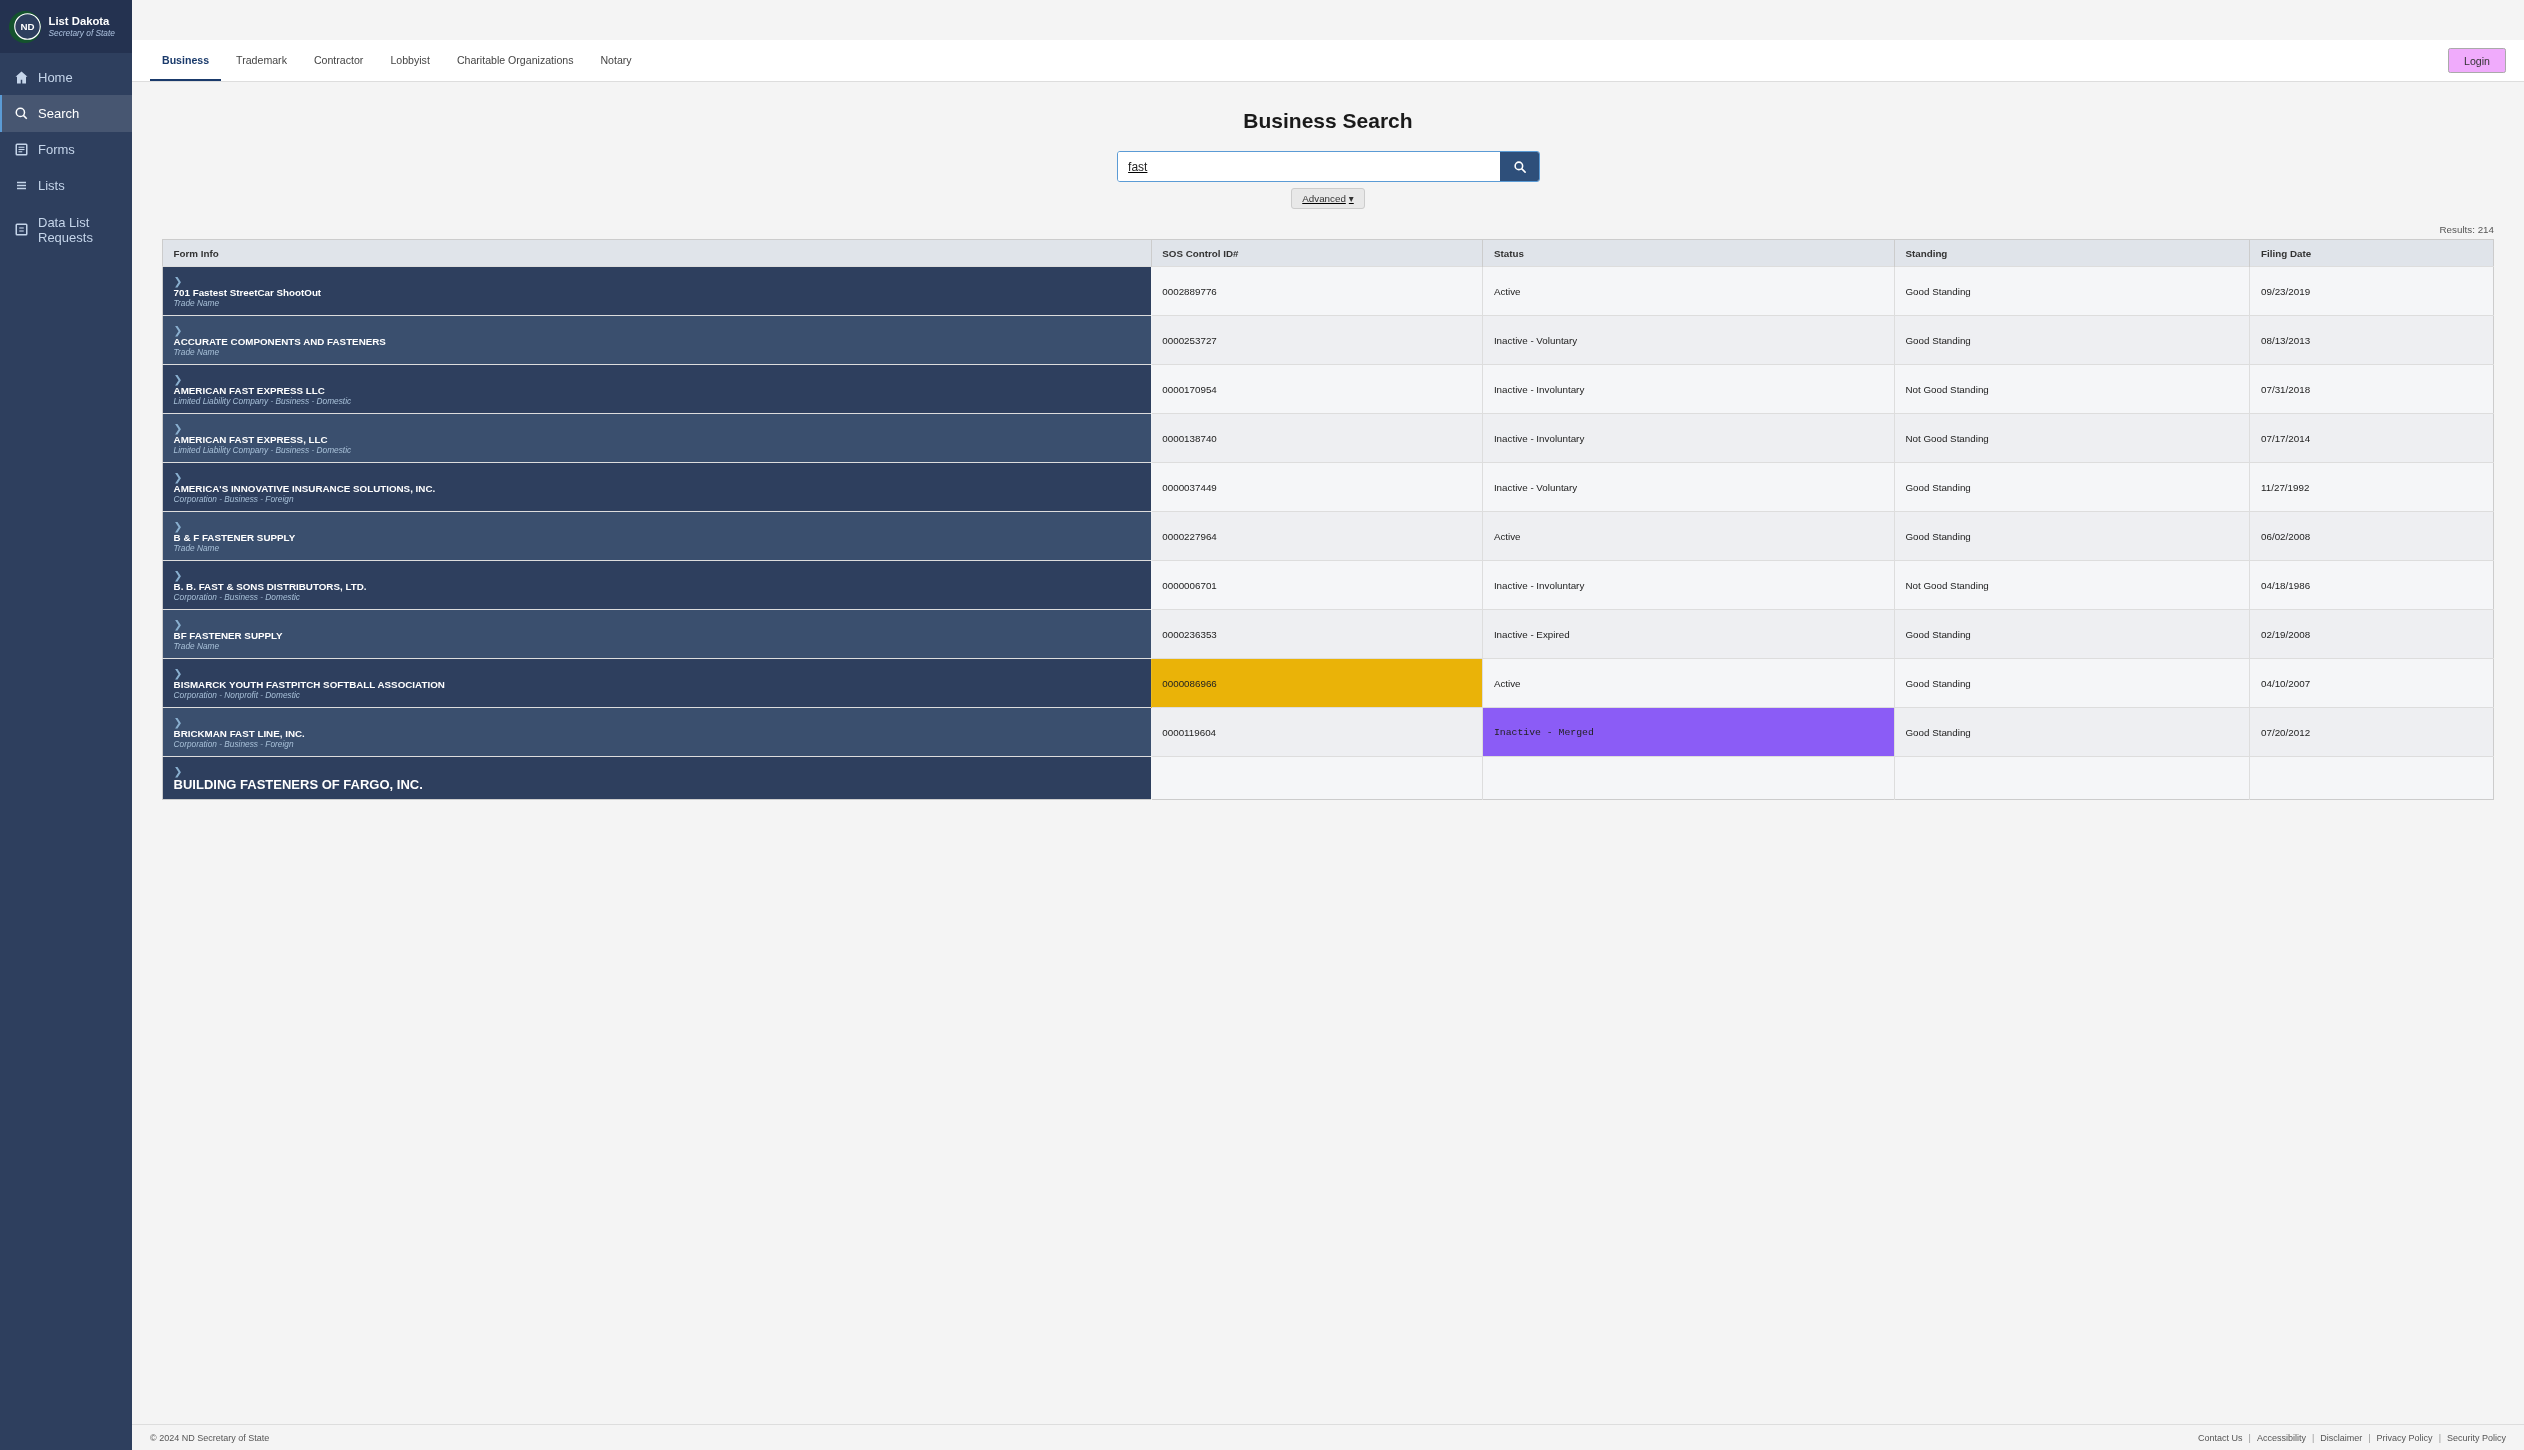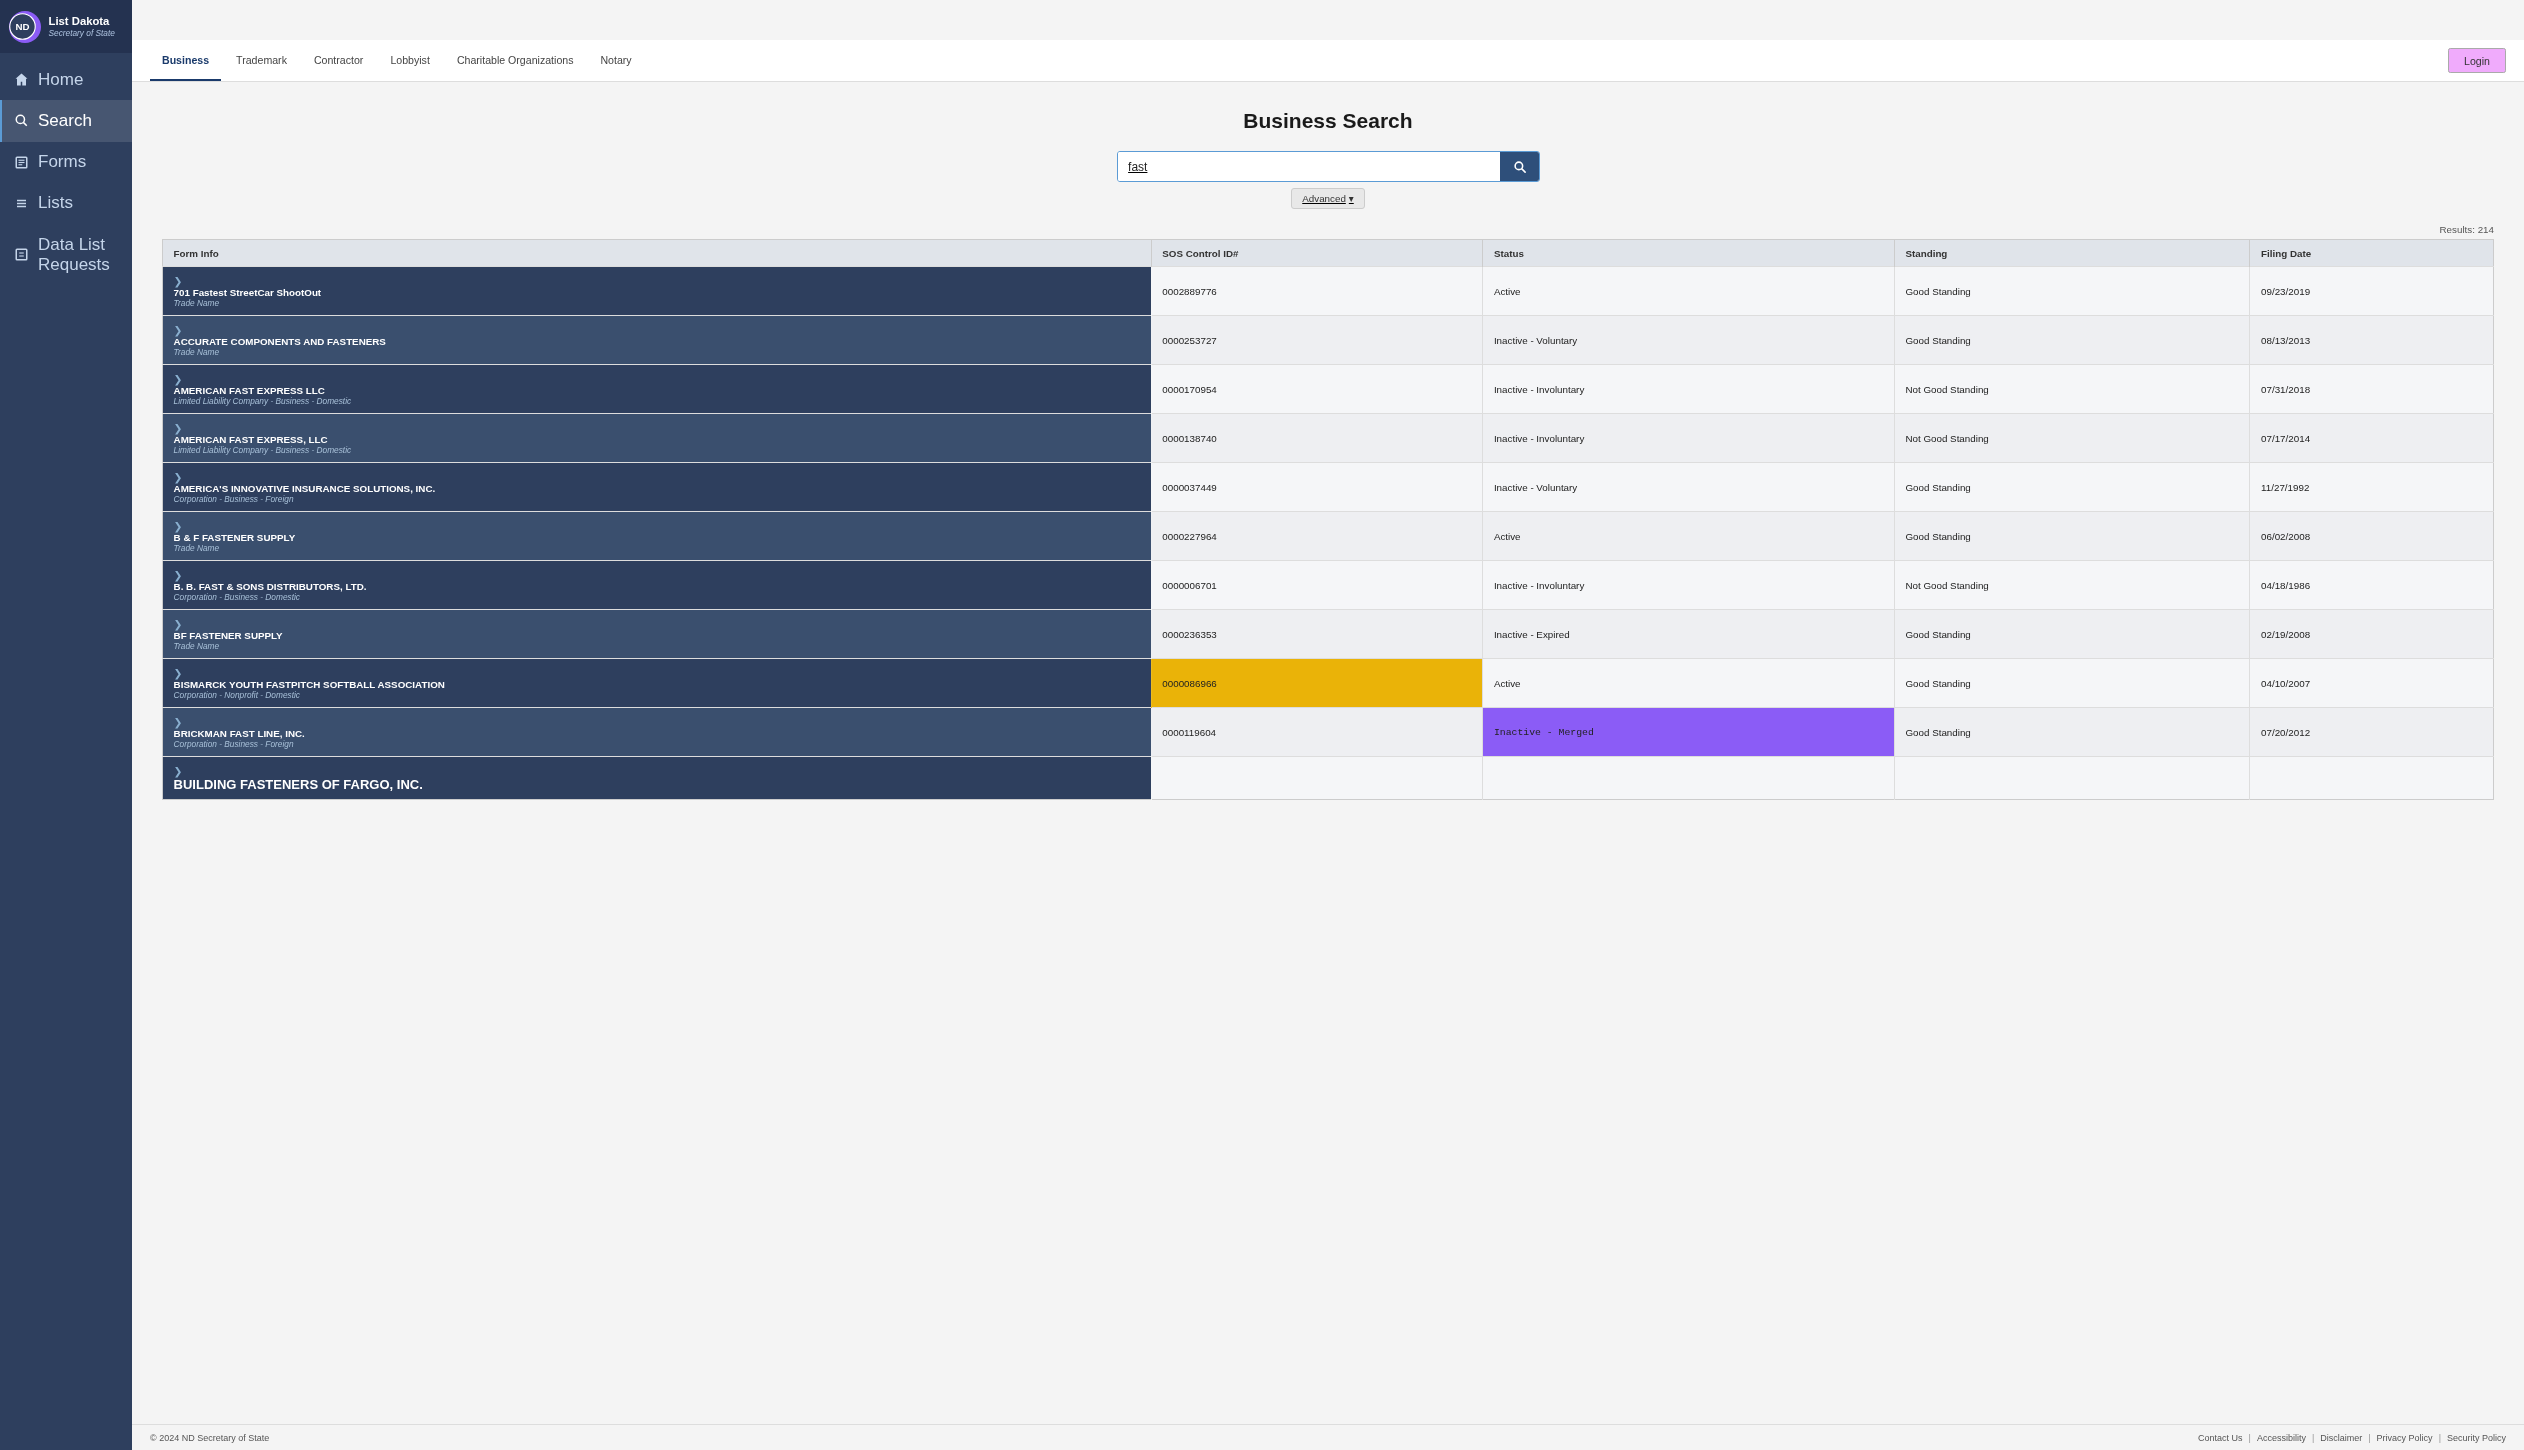--- a/index.html
+++ b/index.html
@@ -21,37 +21,37 @@
       display: flex;
       align-items: center;
       padding: 10.6px 9px;
       background: #243250;
       gap: 7.5px;
       min-height: 51px;
     }
     .sidebar-logo-circle {
       width: 32px; height: 32px;
       border-radius: 50%;
-      background: #8b5cf6;
-      display: flex; align-items: center; justify-content: flex-start;
+      background: #14532d;
+      display: flex; align-items: center; justify-content: flex-end;
       flex-shrink: 0;
       overflow: hidden;
     }
     .sidebar-logo-circle svg { width: 27px; height: 27px; }
     .sidebar-logo-text { display: flex; flex-direction: column; }
     .sidebar-logo-title { font-size: 11.3px; font-weight: bold; color: #fff; line-height: 1.2; }
     .sidebar-logo-sub { font-size: 8.3px; color: #aec3e0; font-style: italic; }
 
     .sidebar-nav { display: flex; flex-direction: column; margin-top: 6px; }
     .sidebar-nav-item {
       display: flex; align-items: center; gap: 9px;
       padding: 10.6px 12px;
       color: #c5d5ea;
       cursor: pointer;
-      font-size: 17px;
+      font-size: 13px;
       text-decoration: none;
       border-left: 2.3px solid transparent;
       transition: background 0.15s;
     }
     .sidebar-nav-item.active { background: rgba(255,255,255,0.12); color: #fff; border-left-color: #5b9bd5; }
     .sidebar-nav-icon { width: 15px; height: 15px; display: flex; align-items: center; justify-content: center; flex-shrink: 0; }
 
     
     .main-wrapper {
       margin-left: 132px;

